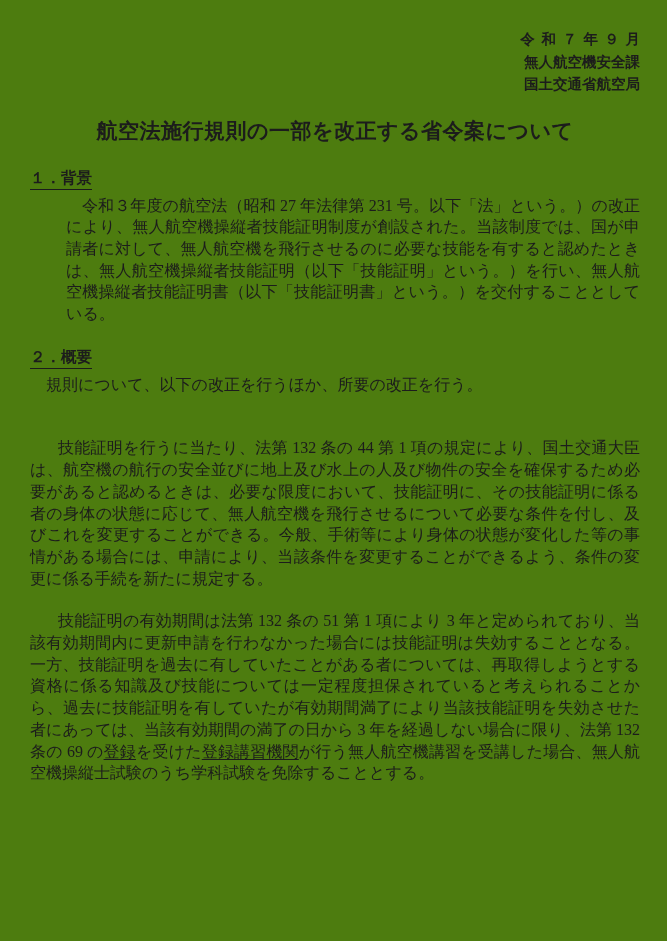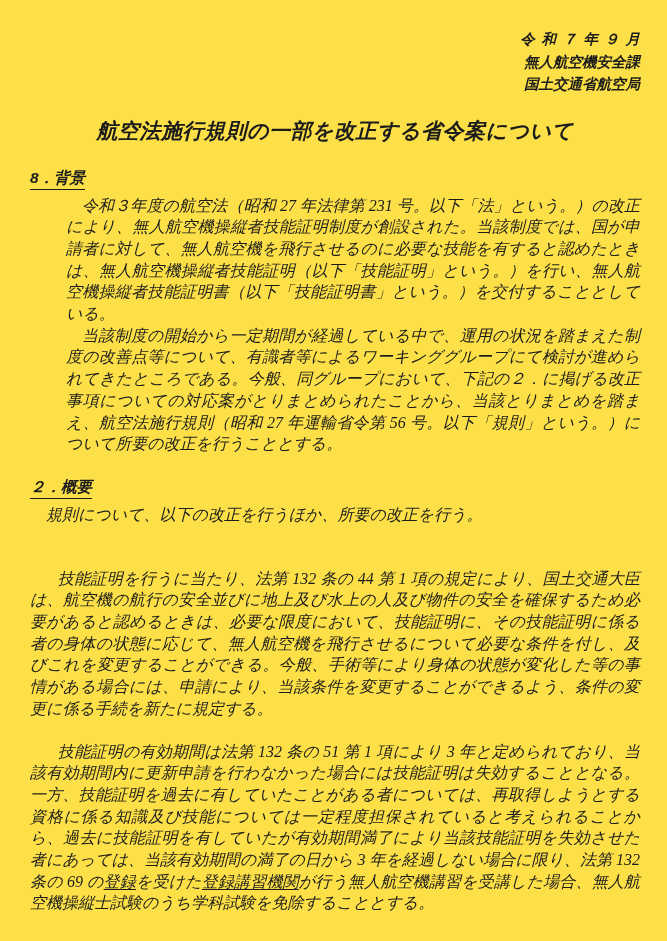--- a/index.html
+++ b/index.html
@@ -2,26 +2,25 @@
 <html lang="ja"><head>
 <meta charset="utf-8">
 <style>
   * { margin: 0; padding: 0; box-sizing: border-box; }
   html, body { background: #ffffff; }
   .page {
     position: relative;
     width: 667px;
     height: 941px;
     margin: 0 auto;
-    background: #fde047;
+    background: #4d7c0f;
     color: #1c1c1c;
     padding: 28px 27px 0 30px;
     overflow: hidden;
     font-family: "Liberation Serif", "DejaVu Serif", serif;
-    font-style: italic;
   }
   
   .doc-header {
     text-align: right;
     font-family: "Liberation Sans", "DejaVu Sans", sans-serif;
     font-weight: 700;
     font-size: 14.5px;
     line-height: 22.5px;
   }
   .doc-header .date-line {
@@ -96,24 +95,23 @@
 <div class="page">
 
   <div class="doc-header">
     <div class="date-line">令和７年９月</div>
     <div>無人航空機安全課</div>
     <div>国土交通省航空局</div>
   </div>
 
   <h1 class="doc-title">航空法施行規則の一部を改正する省令案について</h1>
 
-  <h2 class="section-heading first"><span>8．背景</span></h2>
+  <h2 class="section-heading first"><span>１．背景</span></h2>
 
   <p class="body-para">令和３年度の航空法（昭和 27 年法律第 231 号。以下「法」という。）の改正により、無人航空機操縦者技能証明制度が創設された。当該制度では、国が申請者に対して、無人航空機を飛行させるのに必要な技能を有すると認めたときは、無人航空機操縦者技能証明（以下「技能証明」という。）を行い、無人航空機操縦者技能証明書（以下「技能証明書」という。）を交付することとしている。</p>
-  <p class="body-para">当該制度の開始から一定期間が経過している中で、運用の状況を踏まえた制度の改善点等について、有識者等によるワーキンググループにて検討が進められてきたところである。今般、同グループにおいて、下記の２．に掲げる改正事項についての対応案がとりまとめられたことから、当該とりまとめを踏まえ、航空法施行規則（昭和 27 年運輸省令第 56 号。以下「規則」という。）について所要の改正を行うこととする。</p>
 
   <h2 class="section-heading"><span>２．概要</span></h2>
 
   <p class="intro-para">規則について、以下の改正を行うほか、所要の改正を行う。</p>
 
   <div class="item first-item">
     <p class="item-body">技能証明を行うに当たり、法第 132 条の 44 第 1 項の規定により、国土交通大臣は、航空機の航行の安全並びに地上及び水上の人及び物件の安全を確保するため必要があると認めるときは、必要な限度において、技能証明に、その技能証明に係る者の身体の状態に応じて、無人航空機を飛行させるについて必要な条件を付し、及びこれを変更することができる。今般、手術等により身体の状態が変化した等の事情がある場合には、申請により、当該条件を変更することができるよう、条件の変更に係る手続を新たに規定する。</p>
   </div>
 
   <div class="item">

